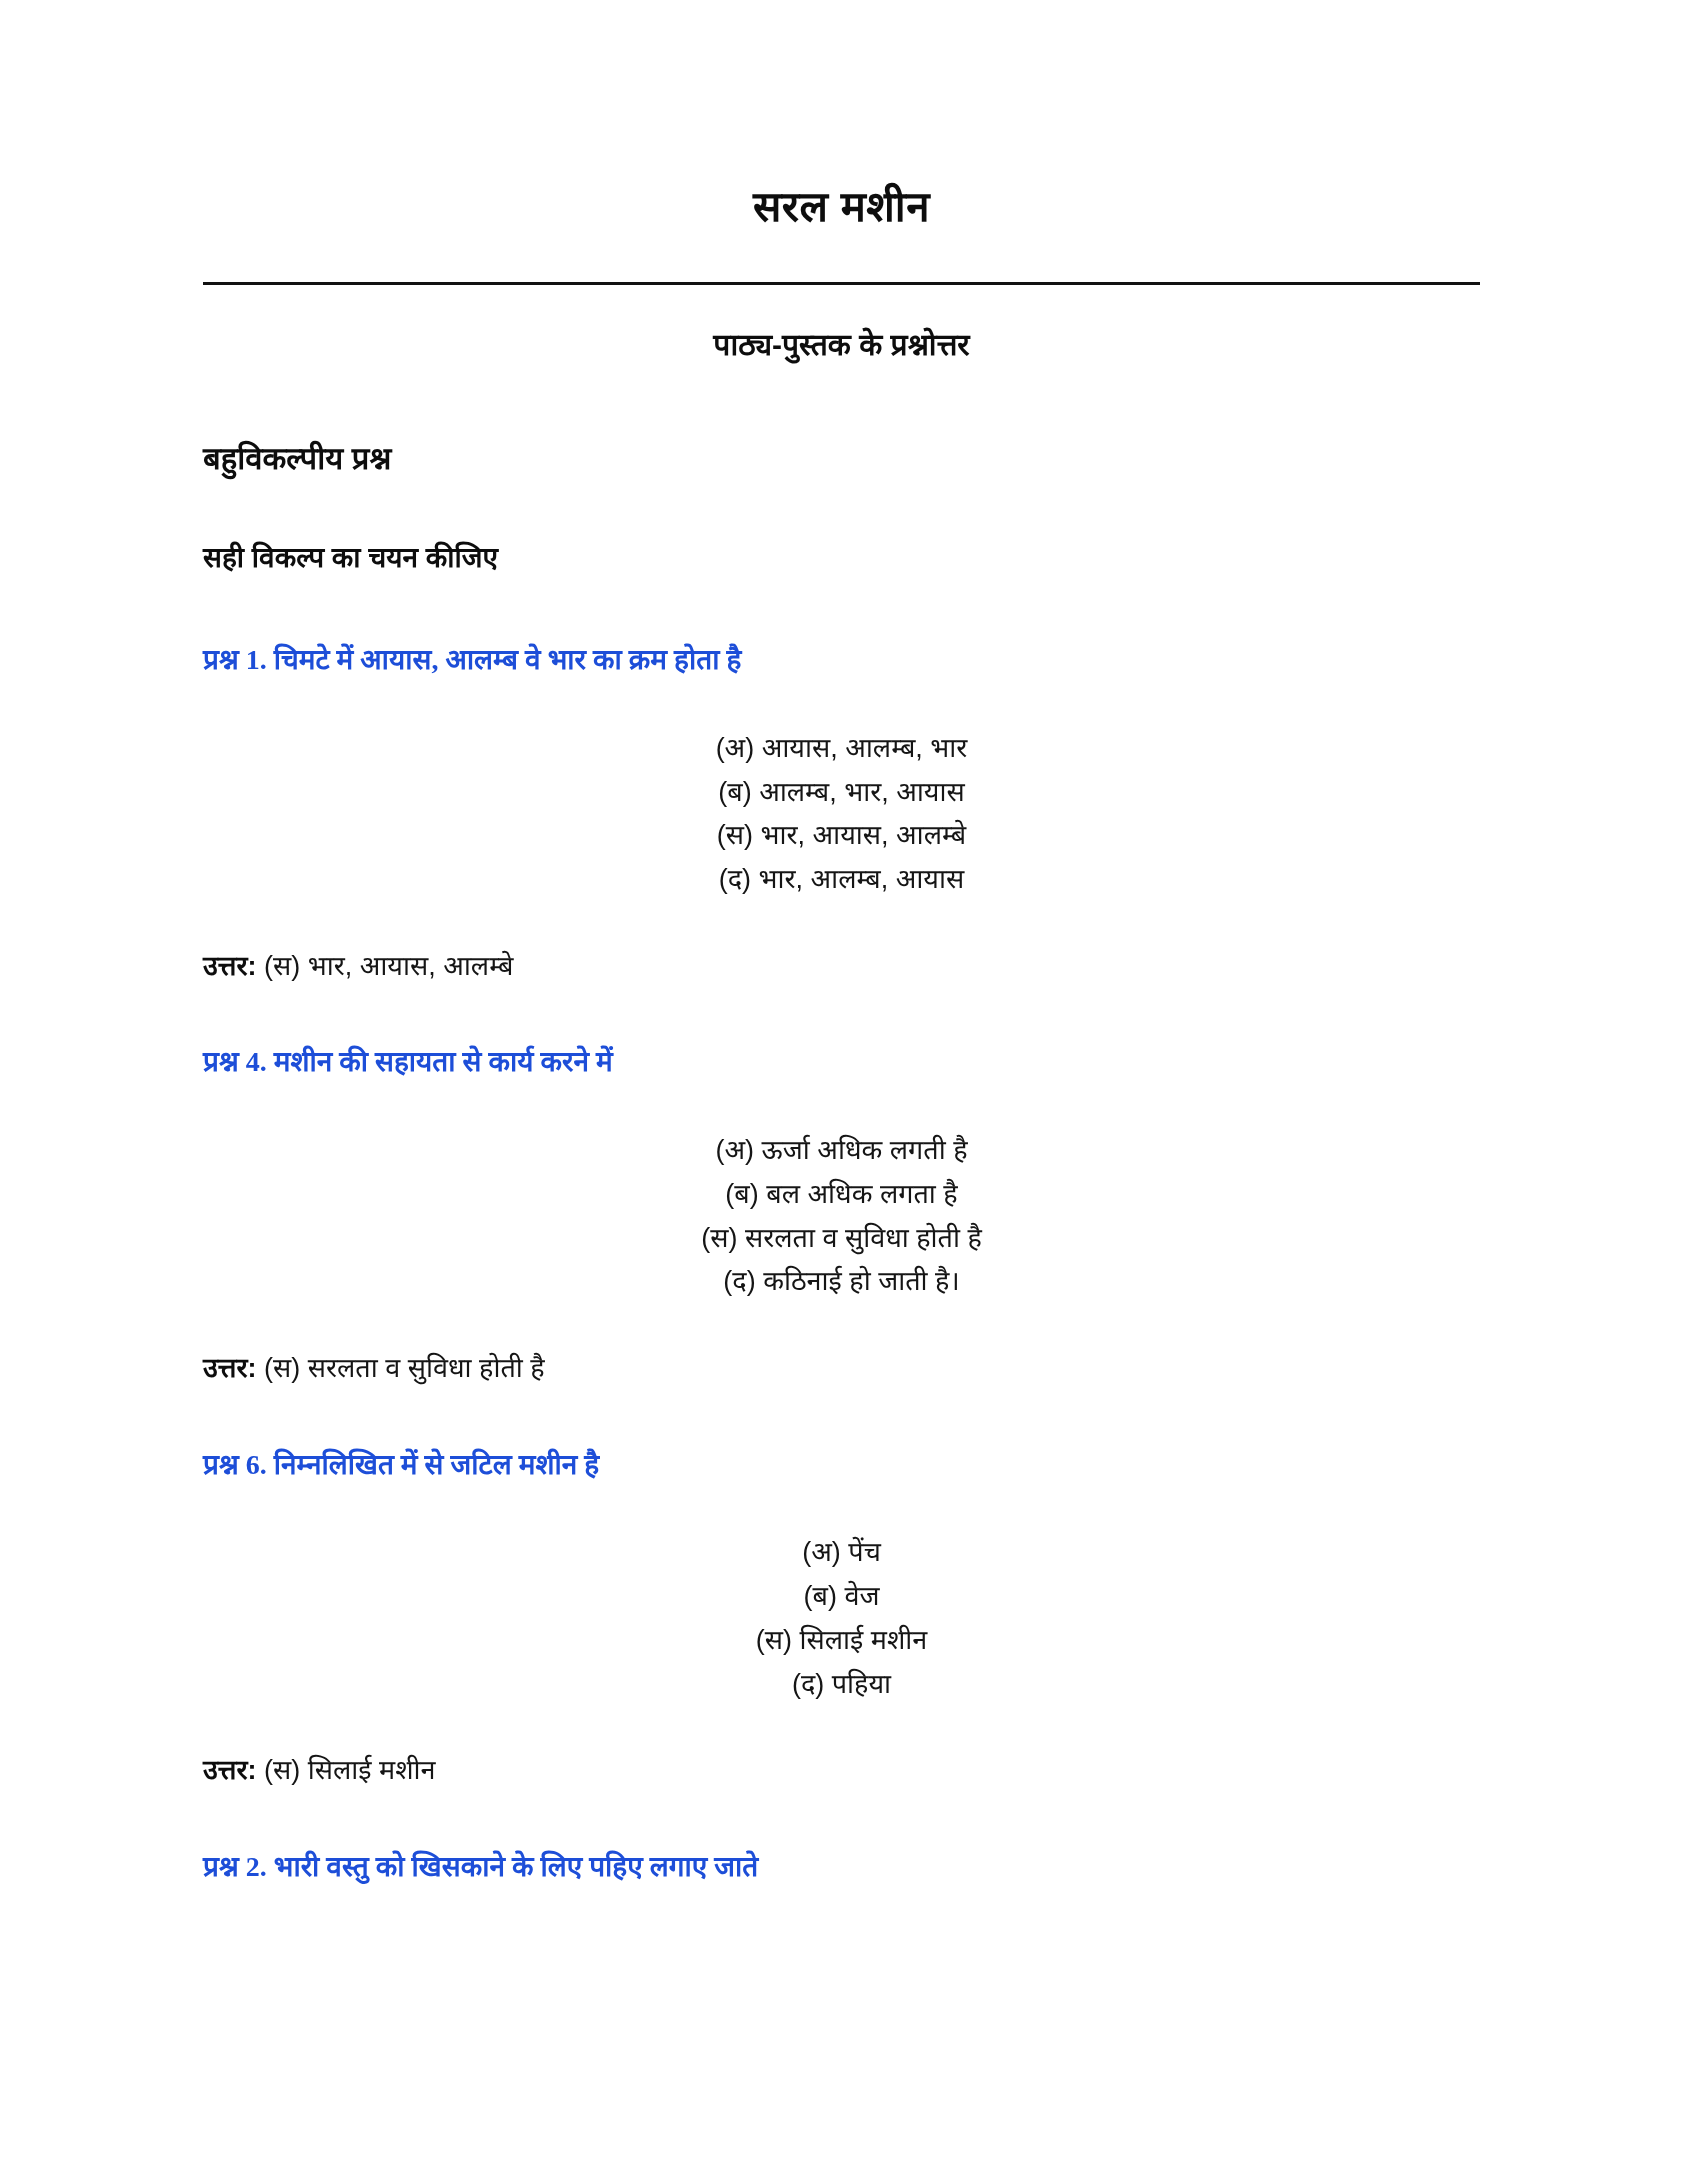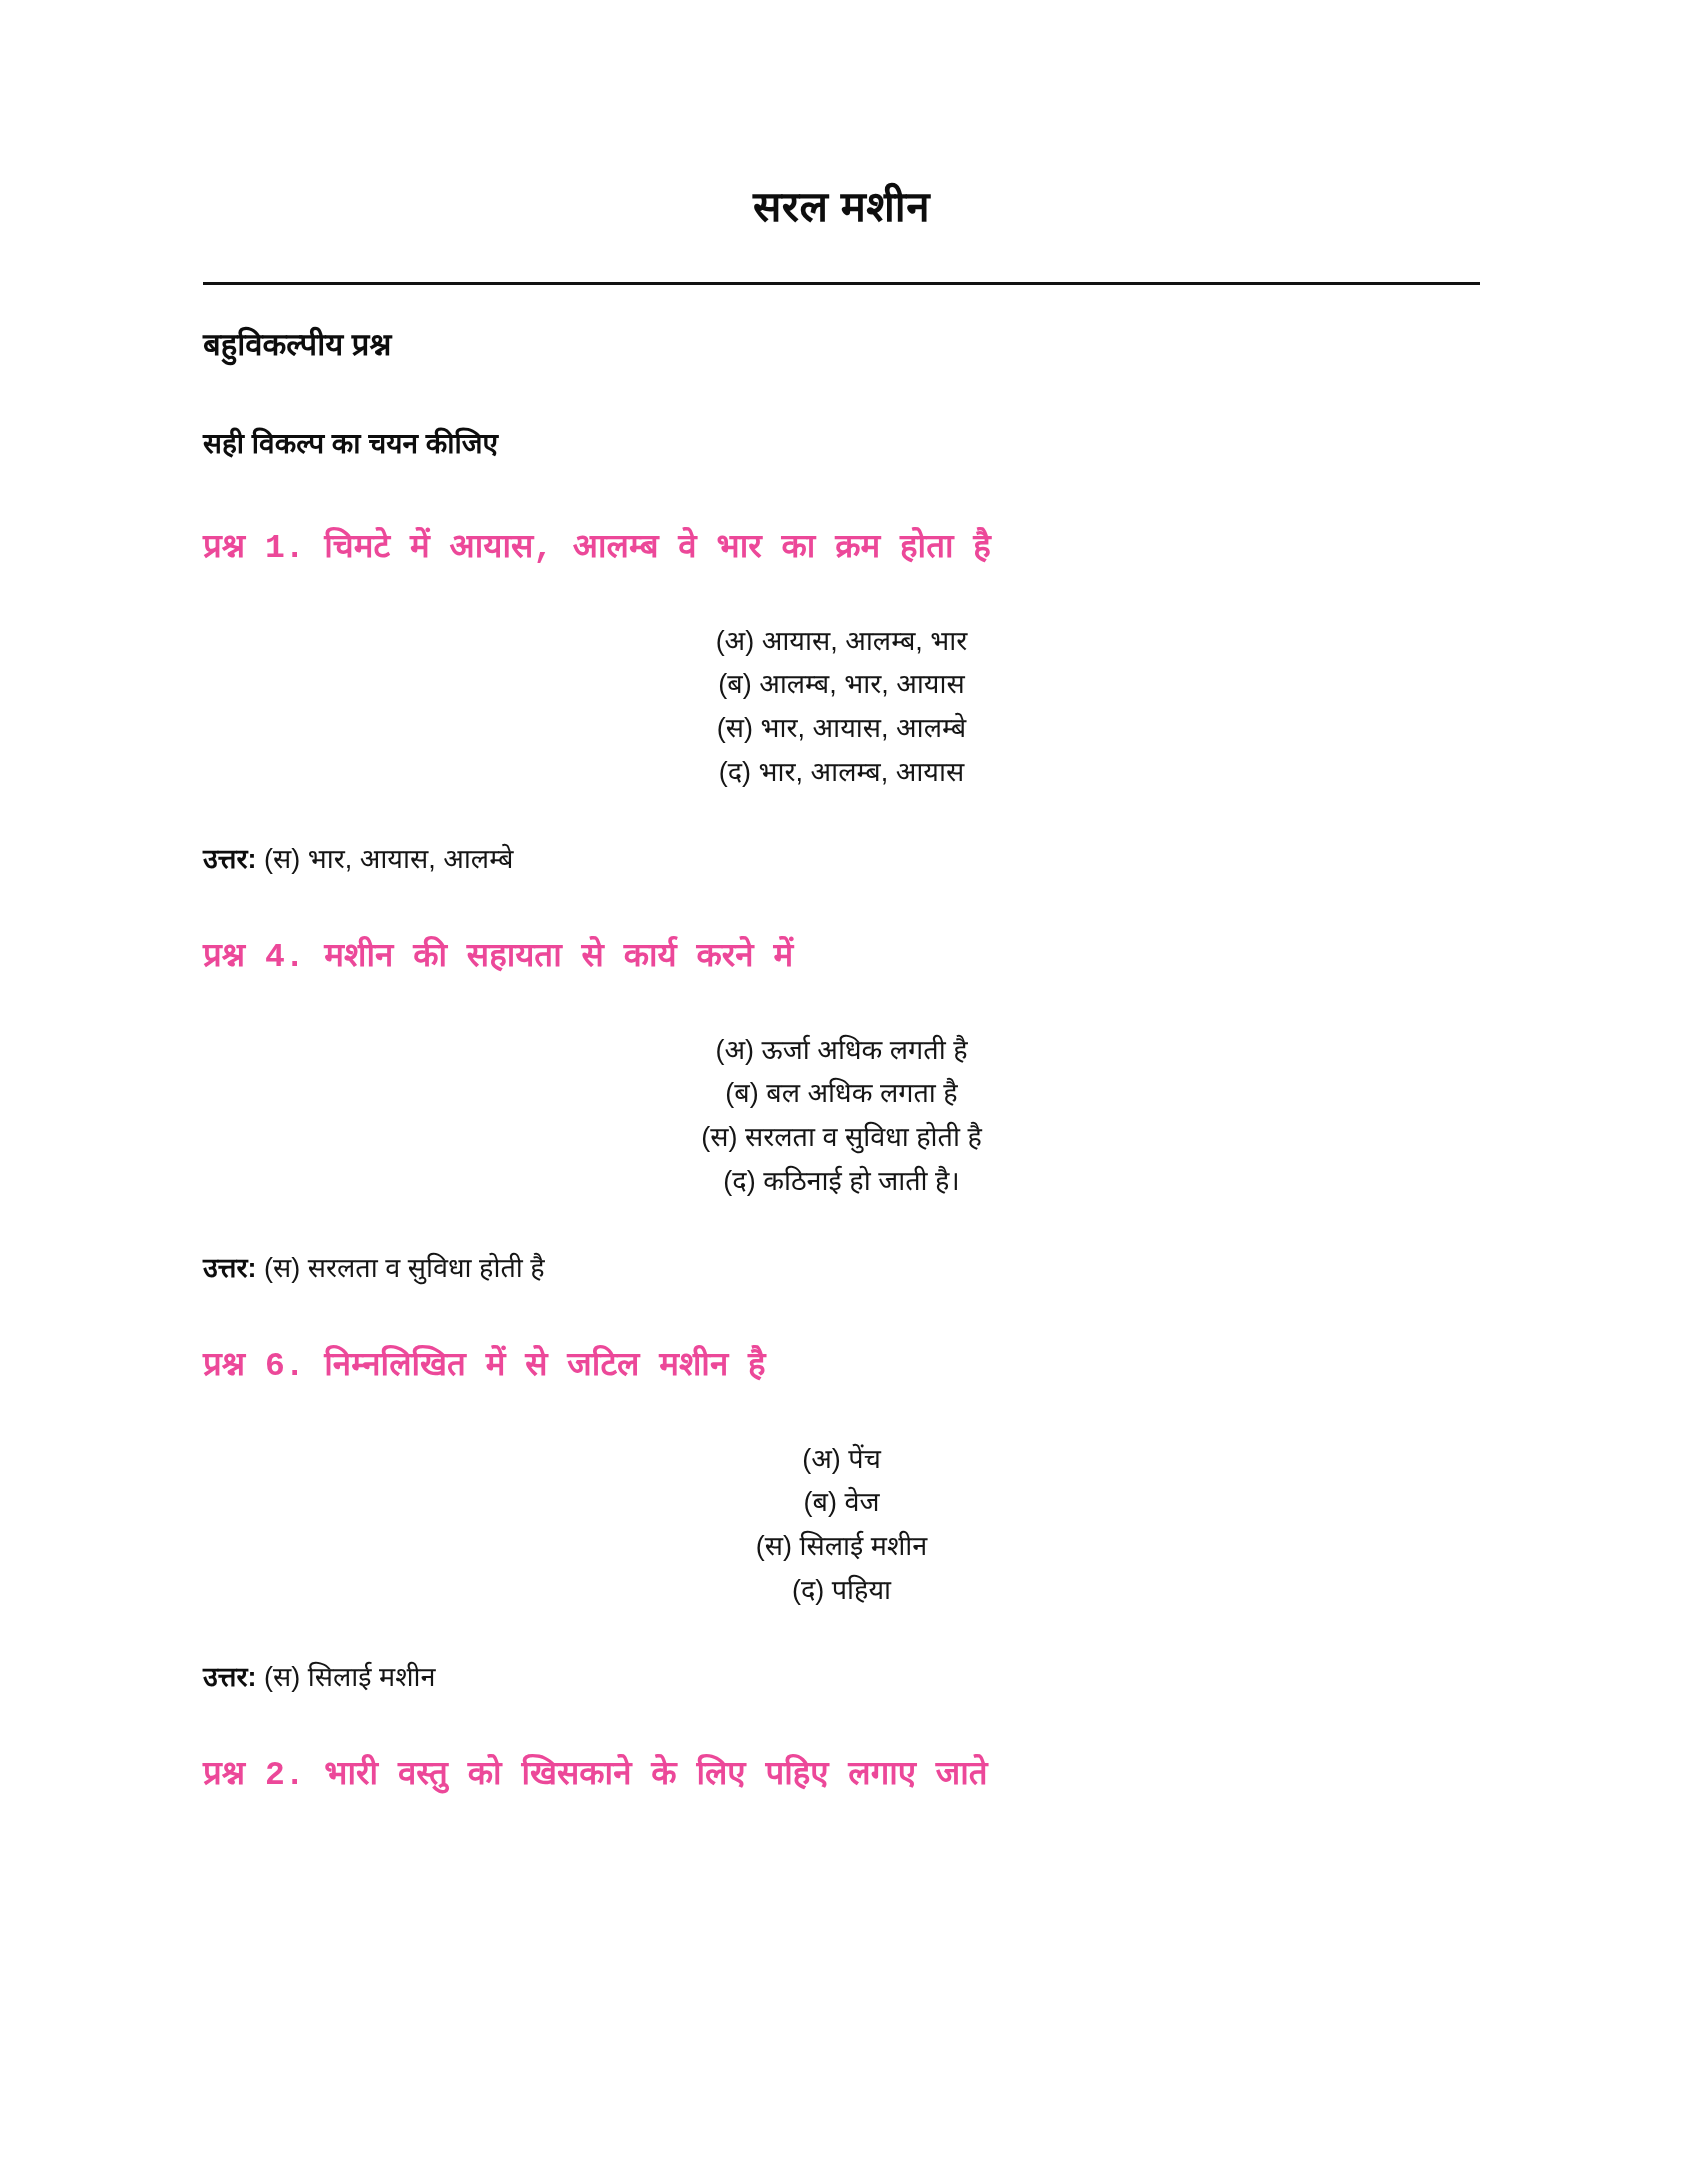--- a/index.html
+++ b/index.html
@@ -66,26 +66,26 @@
     font-weight: 700;
     font-size: 28px;
     line-height: 1.3;
     margin: 0 0 65px 0;
     color: #0d0d0d;
   }
   .q-block {
     margin: 0 0 0 0;
   }
   .q-text {
-    font-family: Liberation Mono, monospace;
+    font-family: Liberation Serif, serif;
     font-weight: 700;
-    font-size: 33px;
+    font-size: 28px;
     line-height: 1.35;
     margin: 0 0 48px 0;
-    color: #ec4899;
+    color: #1d4ed8;
   }
   .options {
     list-style: none;
     margin: 0 0 46px 0;
     padding: 0;
   }
   .option {
     font-family: "Liberation Sans", "DejaVu Sans", sans-serif;
     font-weight: 400;
     font-size: 27px;
@@ -110,20 +110,21 @@
 </head>
 <body>
 
 <div class="page">
   <div class="content">
 
     <h1 class="doc-title">सरल मशीन</h1>
 
     <hr class="rule">
 
+    <h2 class="doc-subtitle">पाठ्य-पुस्तक के प्रश्नोत्तर</h2>
 
     <h3 class="section-heading">बहुविकल्पीय प्रश्न</h3>
 
     <p class="instruction">सही विकल्प का चयन कीजिए</p>
 
     <div class="q-block">
       <p class="q-text">प्रश्न 1. चिमटे में आयास, आलम्ब वे भार का क्रम होता है</p>
       <ul class="options">
         <li class="option">(अ) आयास, आलम्ब, भार</li>
         <li class="option">(ब) आलम्ब, भार, आयास</li>

